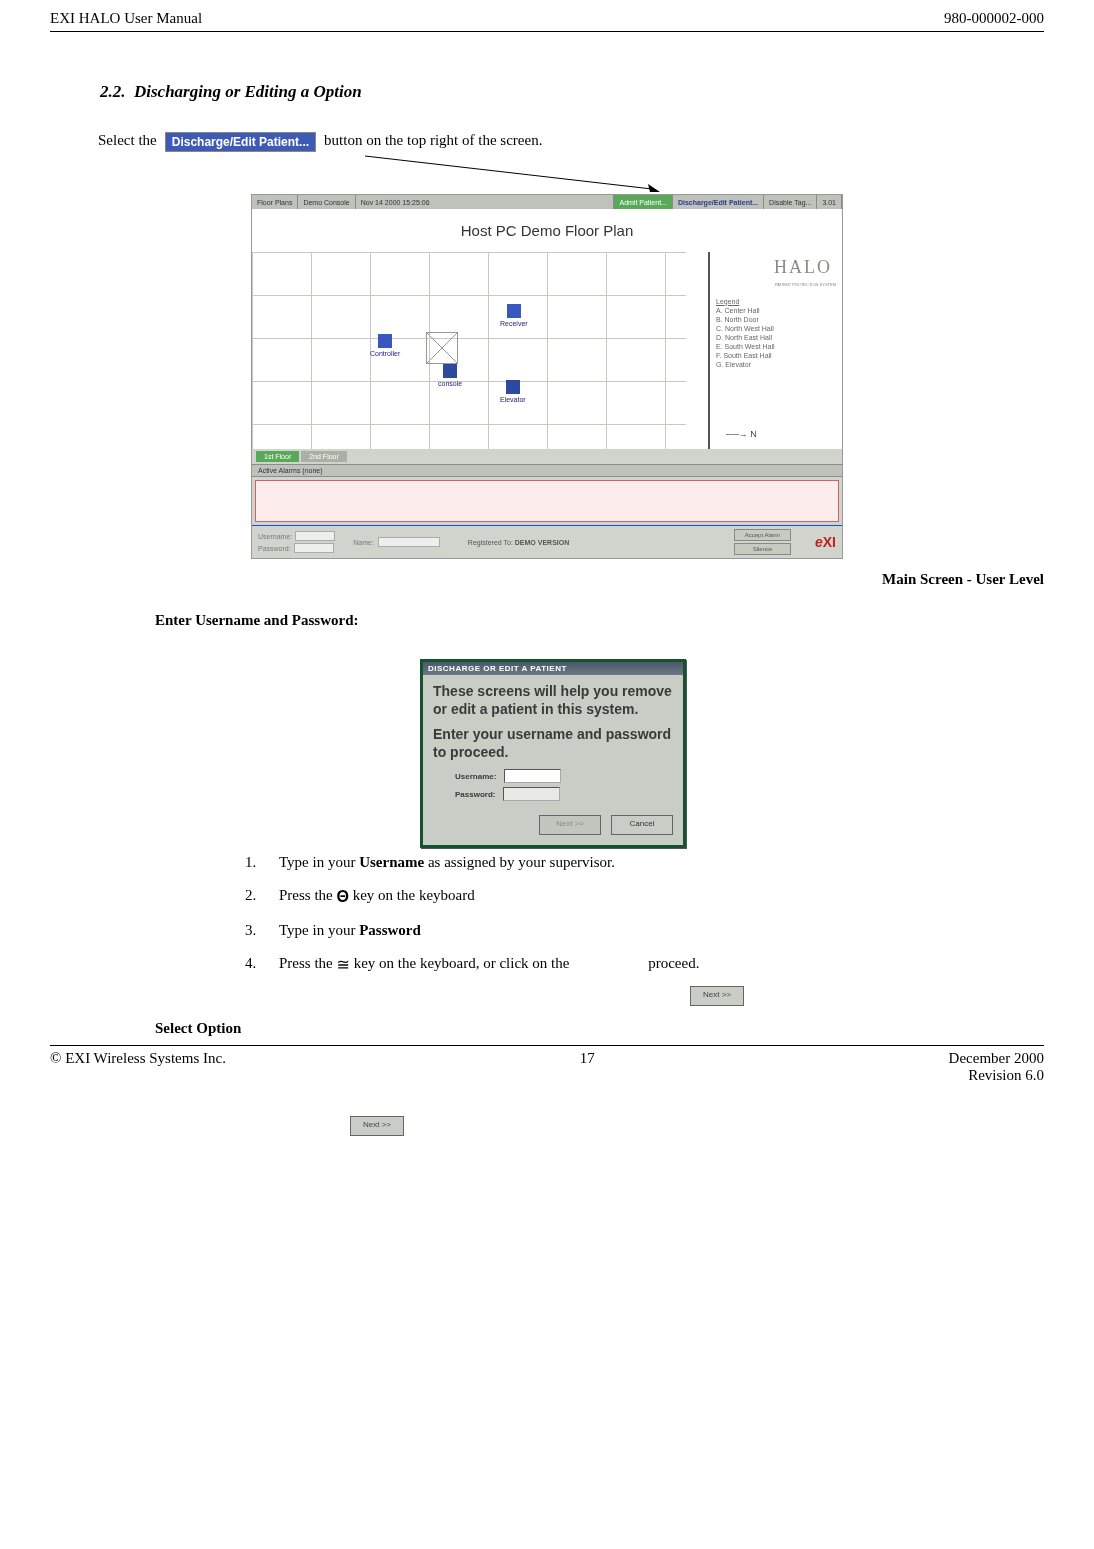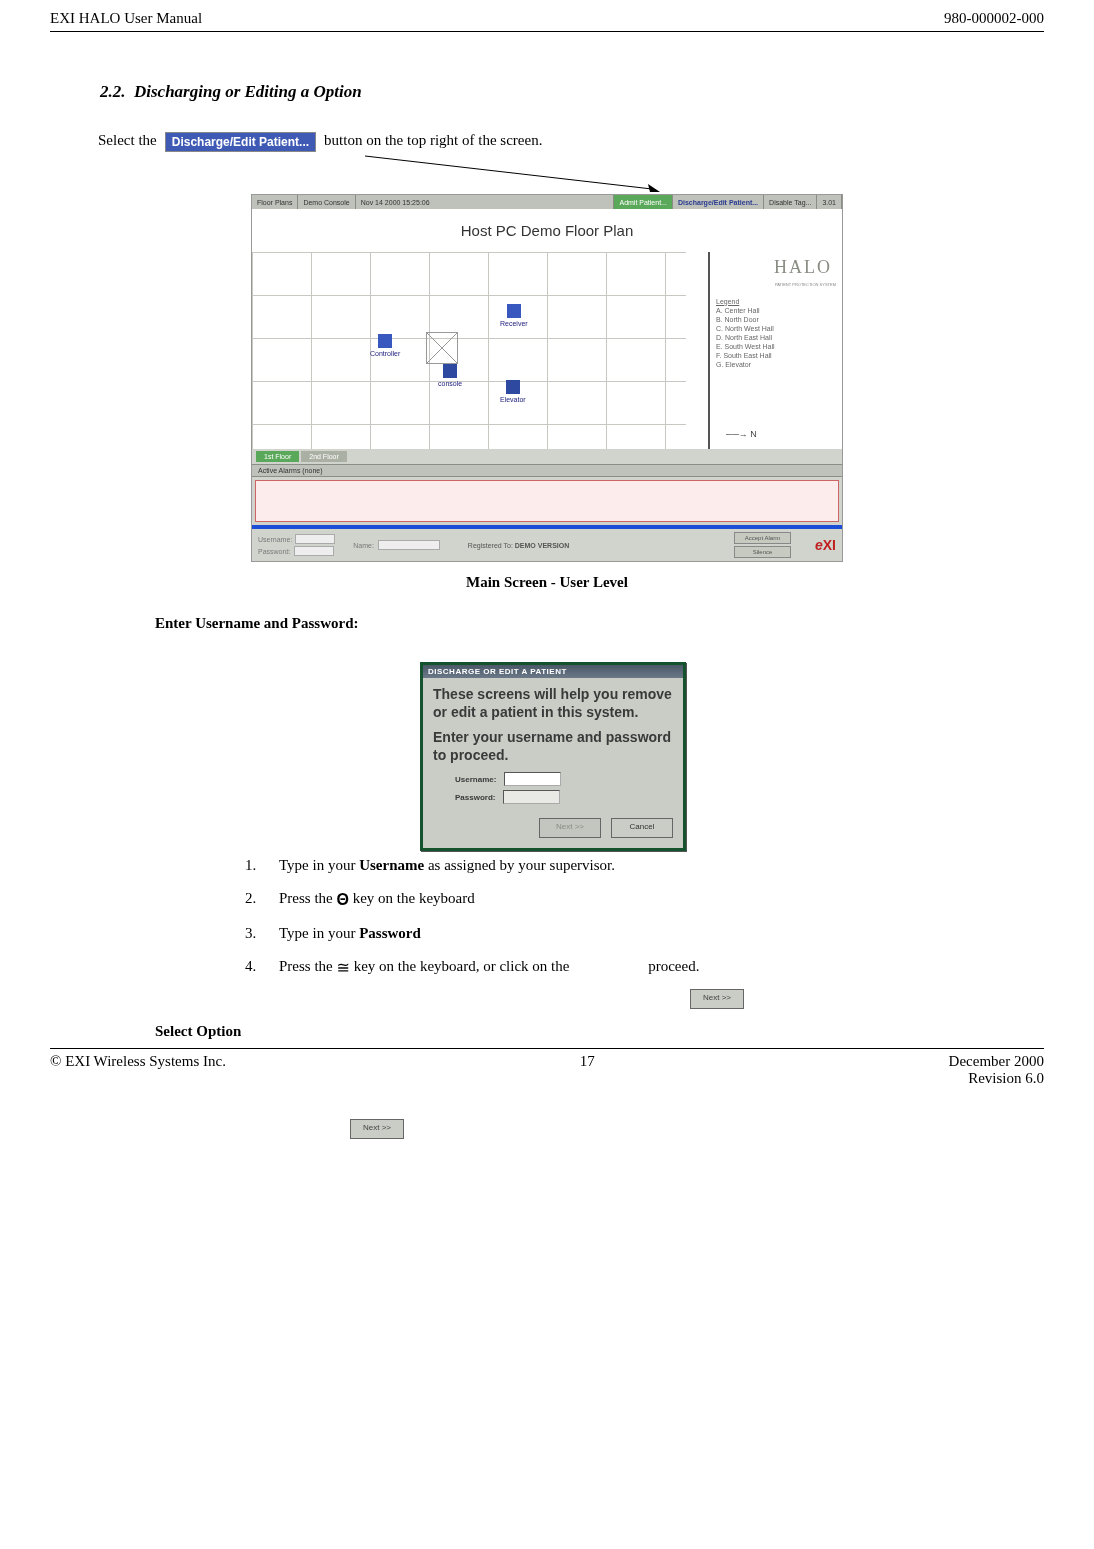--- a/index.html
+++ b/index.html
@@ -174,21 +174,21 @@
     margin: 3px;
   }
   .bottom-bar {
     display: flex;
     align-items: center;
     padding: 3px 6px;
     gap: 18px;
     font-size: 7px;
     color: #7a7a7a;
     background: #d0d4cc;
-    border-top: 4px solid #1d4ed8;
+    border-top: 1px solid #1d4ed8;
   }
   .bb-field {
     display: flex;
     flex-direction: column;
     gap: 2px;
   }
   .bb-input {
     width: 38px;
     height: 8px;
     background: #eee;
@@ -229,21 +229,21 @@
     font-family: Arial, sans-serif;
     font-style: italic;
     font-weight: bold;
     font-size: 14px;
     color: #1a3a90;
     margin-left: 6px;
   }
   .exi-logo span { color: #c02020; font-style: normal; }
 
   .caption {
-    text-align: center;
+    text-align: right;
     font-weight: bold;
     margin: 12px 0 24px 0;
     font-size: 15px;
   }
   .subheading {
     font-weight: bold;
     margin-left: 105px;
     margin-bottom: 30px;
   }
 

